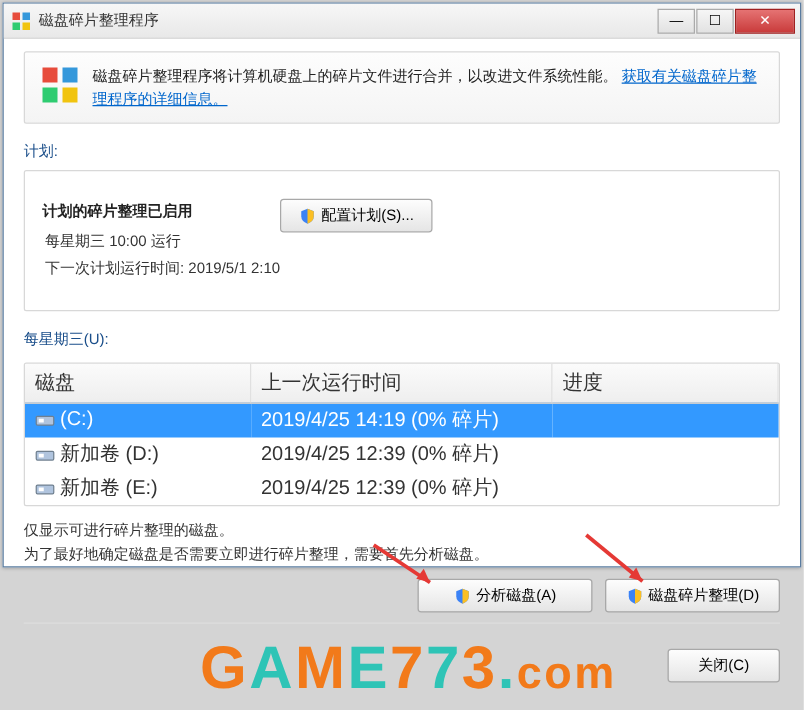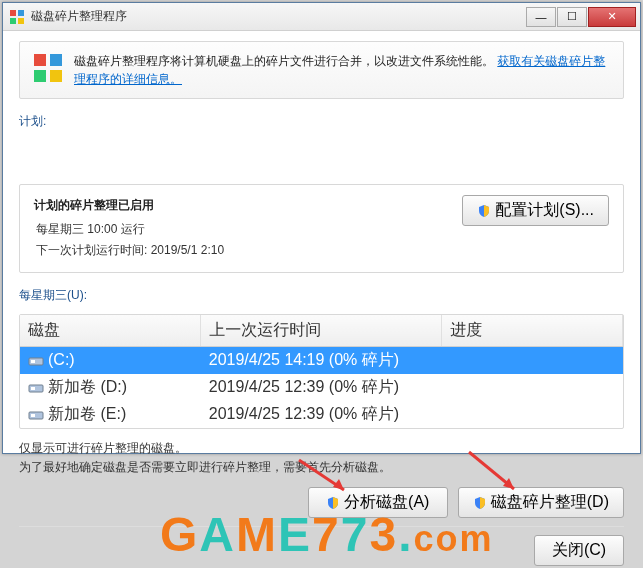--- a/index.html
+++ b/index.html
@@ -16,43 +16,43 @@
   
   .content { padding: 10px 16px 8px 16px; height: calc(100% - 28px); display:flex; flex-direction:column; }
   
   .info-box { border: 1px solid #d8d8d8; border-radius: 2px; padding: 10px 12px; display:flex; align-items:flex-start; background: linear-gradient(#fdfdfd,#f4f4f4); }
   .info-icon { width: 32px; height: 32px; margin-right: 10px; flex-shrink:0; }
   .info-text { font-size: 12px; line-height: 1.5; color:#222; }
   .link { color: #0066cc; text-decoration: underline; cursor:pointer; }
   
   .section-label { margin-top: 14px; margin-bottom: 6px; color:#1a4e8a; font-size:12px; }
   
-  .schedule-box { border: 1px solid #d8d8d8; border-radius:2px; padding: 10px 14px; display:flex; justify-content:space-between; align-items:flex-start;margin-top:48px; }
+  .schedule-box { border: 1px solid #d8d8d8; border-radius:2px; padding: 22px 14px; display:flex; justify-content:flex-start; align-items:flex-start; }
   .schedule-left { line-height: 1.8; }
   .schedule-title { font-weight: bold; color:#222; margin-bottom:2px; }
   .schedule-line { color:#333; padding-left: 2px; }
   
-  .btn { border: 1px solid #a8a8a8; border-radius:3px; background: linear-gradient(#fdfdfd,#e5e5e5); padding: 4px 14px; font-size:16px; display:inline-flex; align-items:center; cursor:pointer; min-height:24px; }
+  .btn { border: 1px solid #a8a8a8; border-radius:3px; background: linear-gradient(#fdfdfd,#e5e5e5); padding: 4px 14px; font-size:12px; display:inline-flex; align-items:center; cursor:pointer; min-height:24px; }
   .btn .shield { width:14px; height:14px; margin-right:4px; }
   
   .disk-area { border:1px solid #d8d8d8; border-radius:2px; margin-top:4px; flex:1; display:flex; flex-direction:column; }
   .table-wrap { flex:1; overflow:hidden; }
   table { width:100%; border-collapse: collapse; font-size:16px; }
   thead th { text-align:left; font-weight:normal; color:#333; padding:5px 8px; background: linear-gradient(#fbfbfb,#eeeeee); border-bottom:1px solid #d0d0d0; border-right:1px solid #e0e0e0; }
   tbody td { padding:3px 8px; color:#333; }
   tbody tr.selected { background:#3399ff; color:#fff; }
   tbody tr.selected td { color:#fff; }
   .disk-icon { display:inline-block; width:16px; height:12px; margin-right:4px; vertical-align:middle; }
   
   .footer-text { margin-top:10px; line-height:1.6; color:#333; }
   .action-row { display:flex; justify-content:flex-end; gap:10px; margin-top:10px; position:relative; }
   .btn-wide { min-width: 140px; justify-content:center; }
   
   .divider { border-top:1px solid #ddd; margin-top:8px; }
-  .close-row { display:flex; justify-content:flex-end; margin-top:8px; }
+  .close-row { display:flex; justify-content:flex-end; margin-top:20px; }
   
   .arrow { position:absolute; pointer-events:none; }
   .watermark { position:absolute; bottom:6px; left:160px; font-size:48px; font-weight:900; letter-spacing:2px; font-family: Arial Black, sans-serif; pointer-events:none; }
   .watermark .g1{color:#f27a1a;} .watermark .g2{color:#2ec4b6;} .watermark .g3{color:#f27a1a;} .watermark .g4{color:#2ec4b6;} .watermark .g5{color:#f27a1a;} .watermark .g6{color:#2ec4b6;} .watermark .g7{color:#f27a1a;}
   .watermark .dot{color:#2ec4b6;} .watermark .com{color:#f27a1a; font-size:36px;}
 </style>
 </head>
 <body>
 
 <div class="window">

